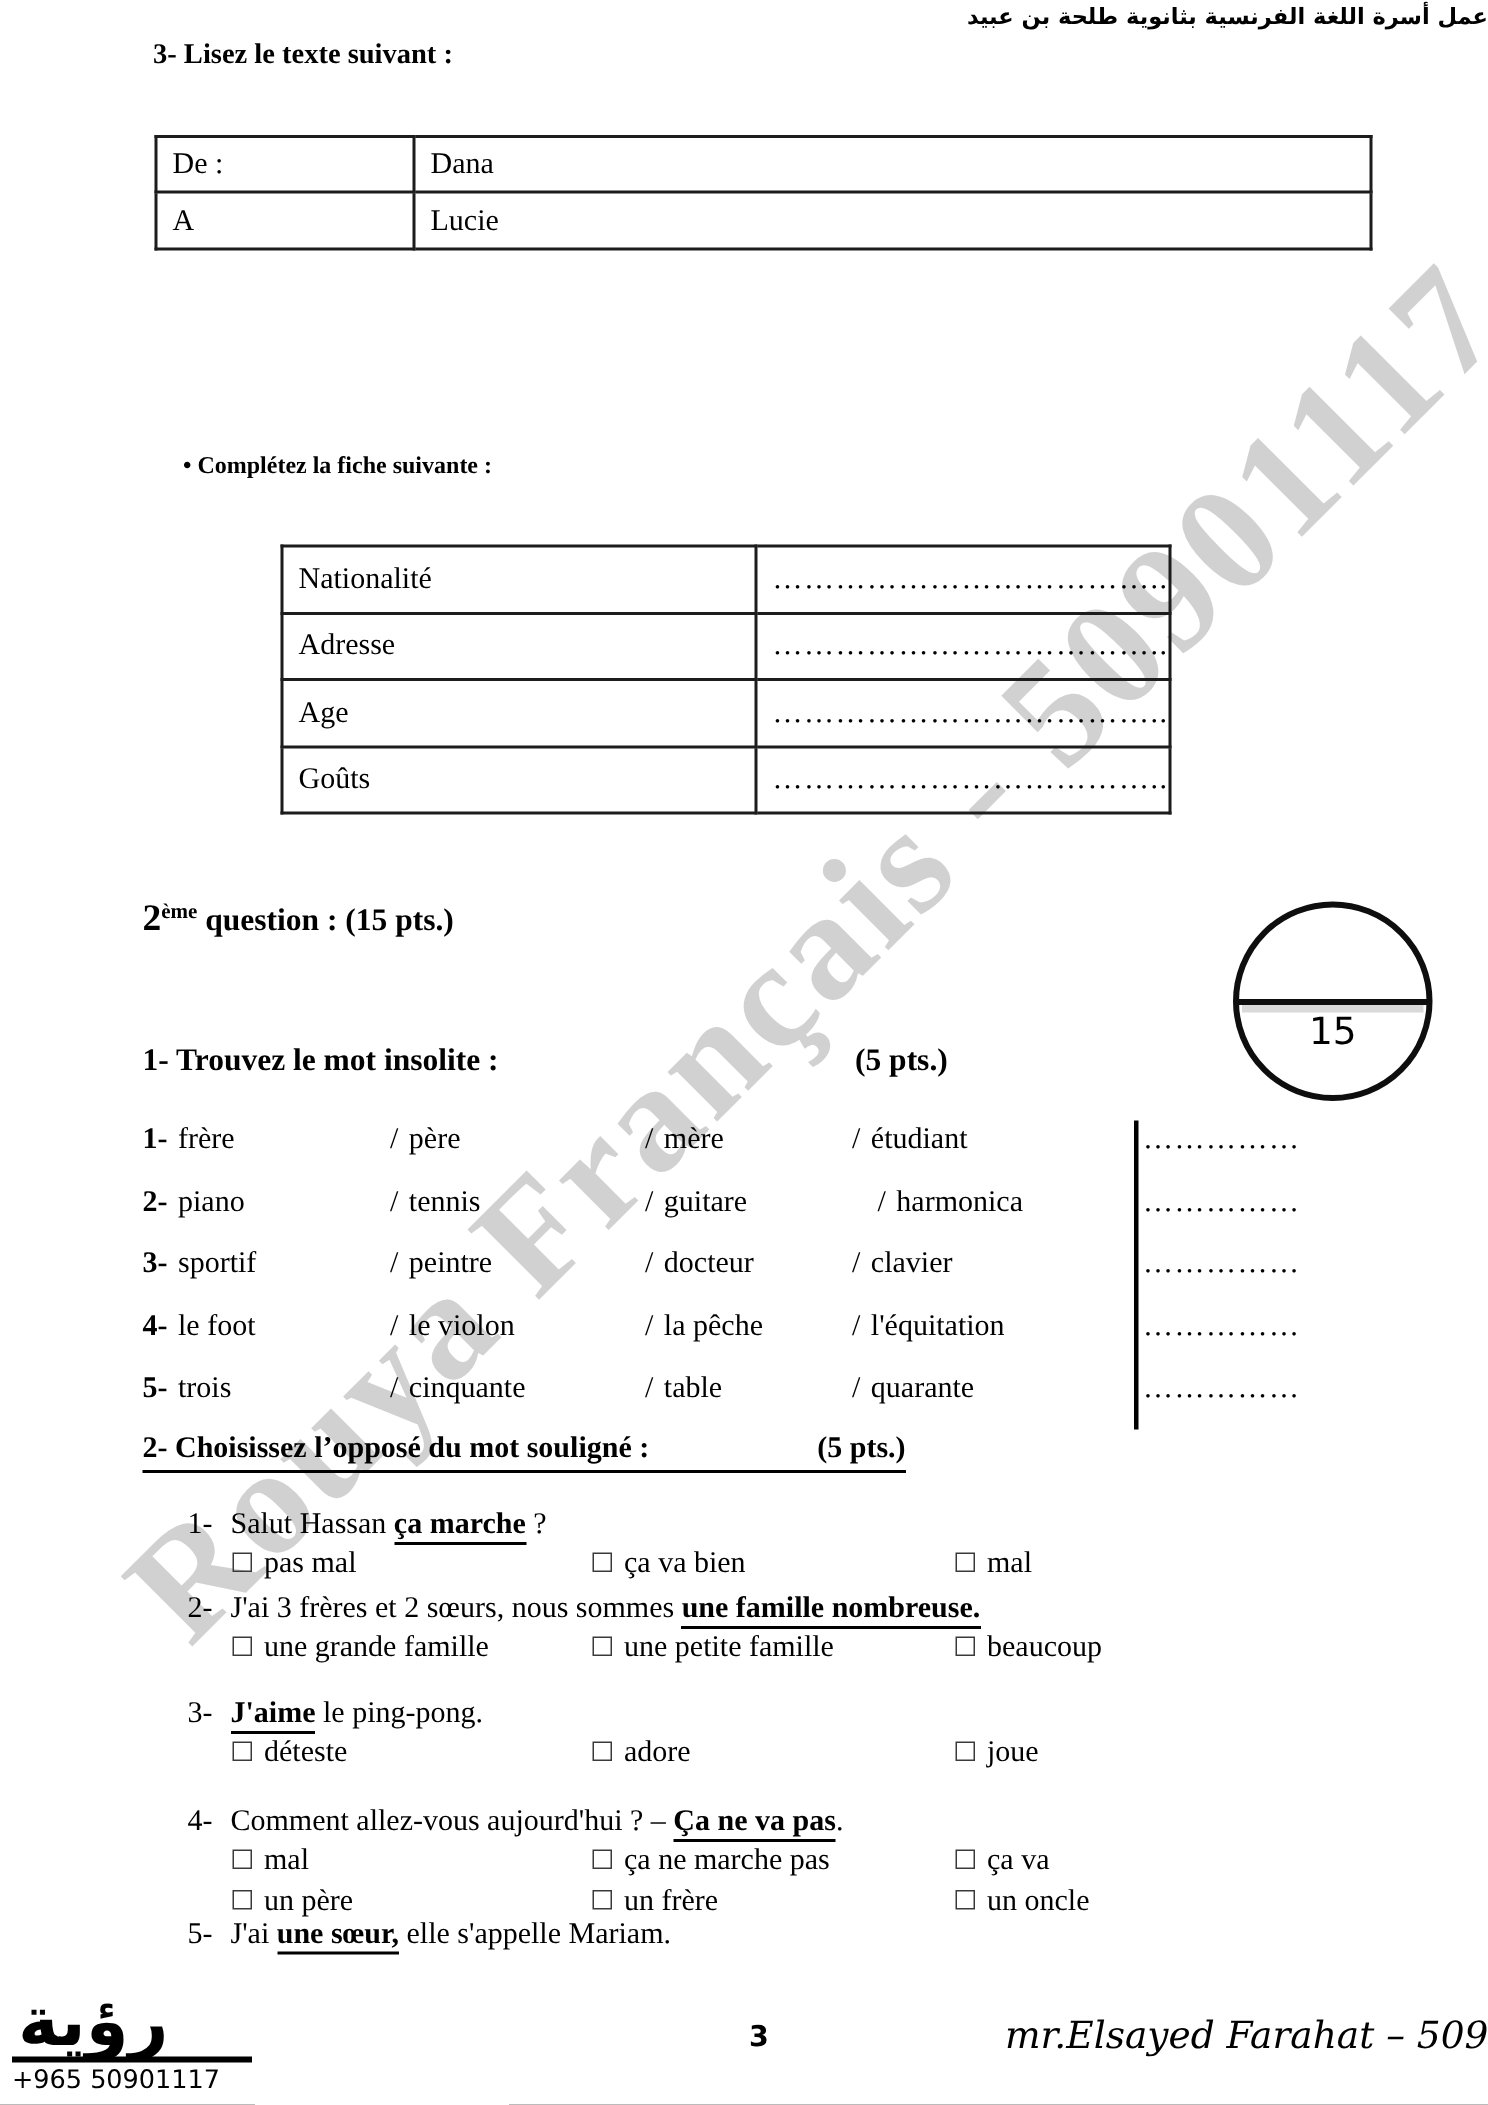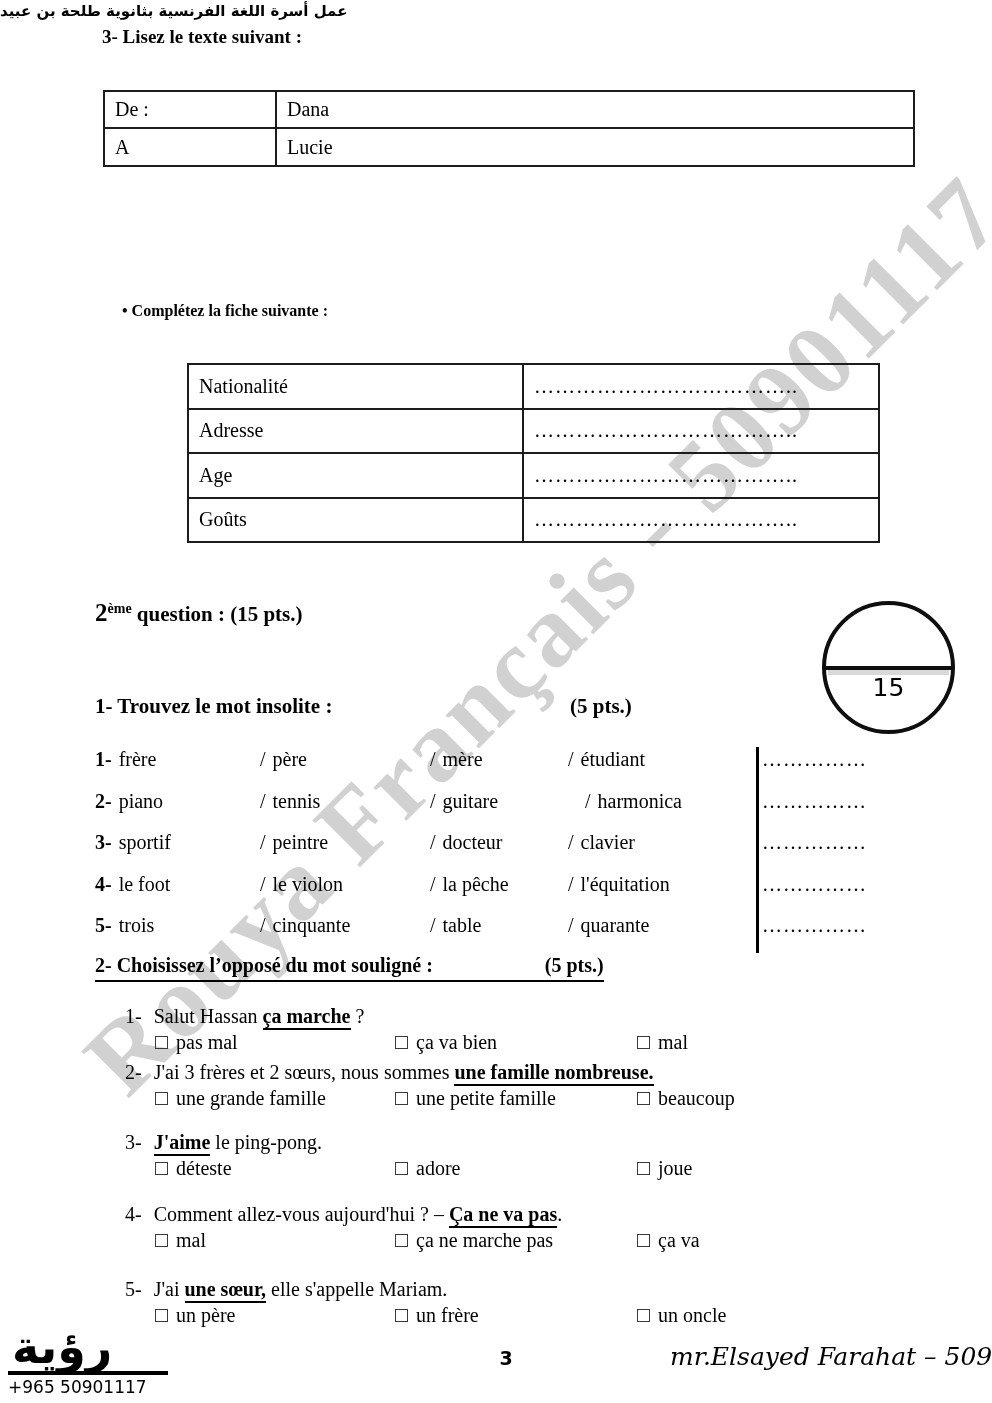--- a/index.html
+++ b/index.html
@@ -14,37 +14,37 @@
   .watermark {
     position:absolute; left:-70px; top:600px; width:1180px;
     transform:rotate(-45deg); transform-origin:center;
     font-family:"Liberation Serif", serif; font-weight:bold;
     font-size:102px; letter-spacing:3px; white-space:nowrap;
     color:#cacaca; opacity:0.85; text-align:center; z-index:0;
   }
   .content { position:absolute; inset:0; z-index:1; }
 
   .arabic-header {
-    position:absolute; top:2px; left:0; right:0; text-align:left;
+    position:absolute; top:2px; left:0; right:0; text-align:right;
     direction:rtl; font-family:"DejaVu Sans", sans-serif;
     font-weight:bold; font-size:15px;
   }
 
   .h-lisez { left:102px; top:26px; font-weight:bold; font-size:19px; }
 
   table.letter { position:absolute; left:103px; top:90px; width:812px; border-collapse:collapse; background:transparent; }
   table.letter td { border:2.5px solid #1c1c1c; font-size:20px; padding:2px 10px; vertical-align:middle; }
   td.addr-label { width:150px;margin-top:44px; }
   td.letter-body-cell { padding:6px 12px 10px 12px; }
   .salutation { margin-left:56px; line-height:40px; }
   .letter-body { line-height:42px; }
 
   .h-fiche { left:122px; top:302px; font-weight:bold; font-size:16px; }
 
-  table.fiche { position:absolute; left:187px; top:363px; width:693px; border-collapse:collapse; }
+  table.fiche { position:absolute; left:187px; top:363px; width:594px; border-collapse:collapse; }
   table.fiche td { border:2.5px solid #1c1c1c; height:42.5px; font-size:20px; padding:0 0 0 10px; }
   td.fiche-label { width:323px; }
   td.fiche-label.indent { padding-left:20px; }
   td.fiche-value { padding-left:28px; letter-spacing:1px; }
 
   .h-q2 { left:95px; top:599px; font-weight:bold; font-size:21px; }
   .h-q2 .big { font-size:25px; }
   .h-q2 sup { font-size:14px; }
 
   .badge-circle {
@@ -210,21 +210,21 @@
     </div>
 
     <div class="abs q" style="top:1203px;"><span class="q-num">4-</span><span>Comment allez-vous aujourd'hui ? – </span><span class="q-ul">Ça ne va pas</span><span>.</span></div>
     <div class="abs opt-row" style="top:1229px;">
       <span class="opt c1"><span class="cb"></span><span>mal</span></span>
       <span class="opt c2"><span class="cb"></span><span>ça ne marche pas</span></span>
       <span class="opt c3"><span class="cb"></span><span>ça va</span></span>
     </div>
 
     <div class="abs q" style="top:1278px;"><span class="q-num">5-</span><span>J'ai </span><span class="q-ul">une sœur,</span><span> elle s'appelle Mariam.</span></div>
-    <div class="abs opt-row" style="top:1304px;">
+    <div class="abs opt-row" style="top:1256px;">
       <span class="opt c1"><span class="cb"></span><span>un père</span></span>
       <span class="opt c2"><span class="cb"></span><span>un frère</span></span>
       <span class="opt c3"><span class="cb"></span><span>un oncle</span></span>
     </div>
 
     <div class="abs logo-ar">رؤية</div>
     <div class="abs logo-bar"></div>
     <div class="abs logo-phone">+965 50901117</div>
     <div class="abs page-num">3</div>
     <div class="abs signature">mr.Elsayed Farahat – 50901117</div>

